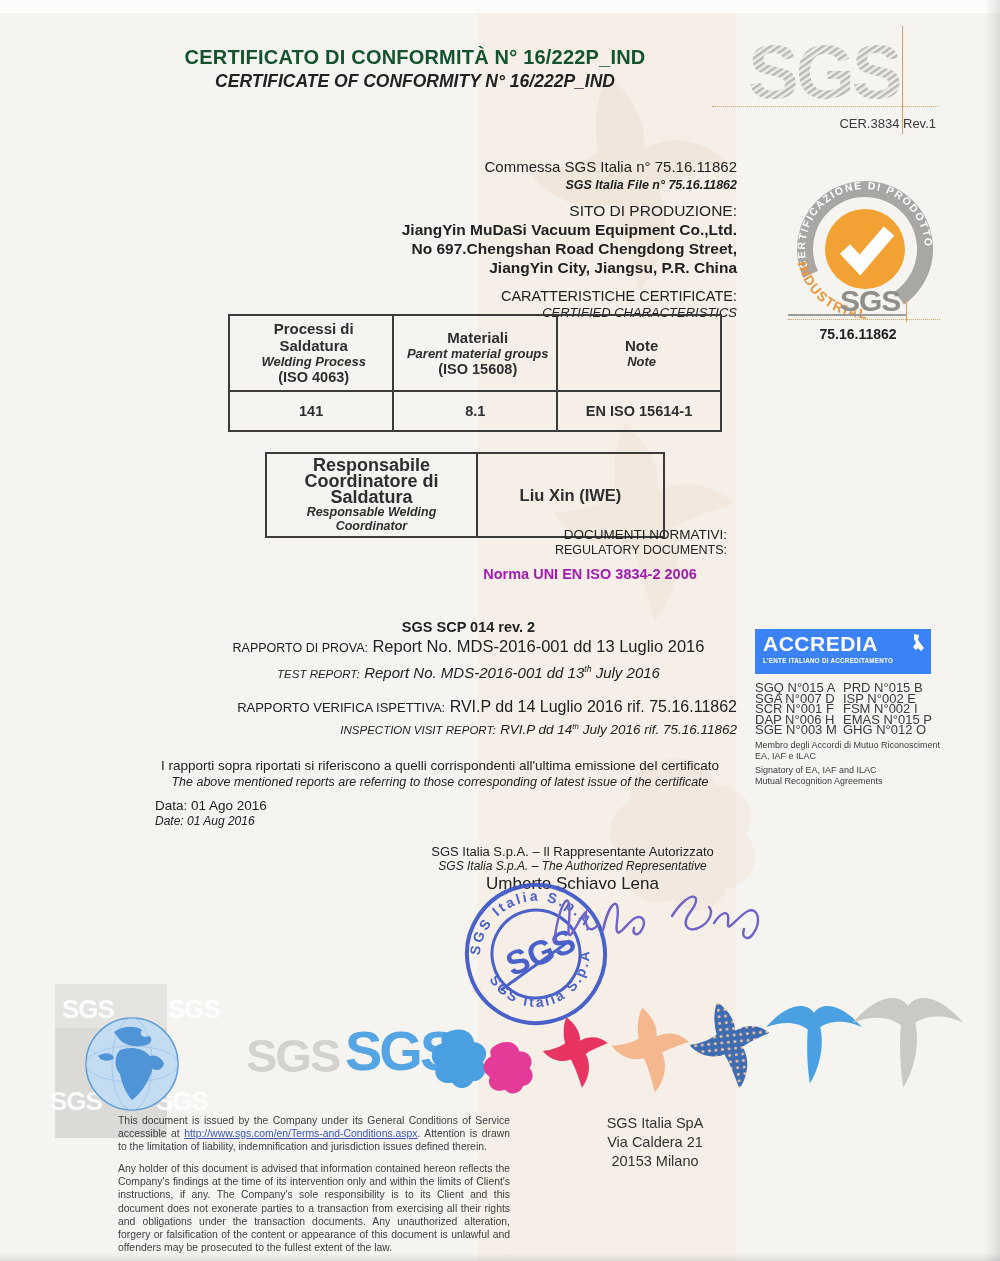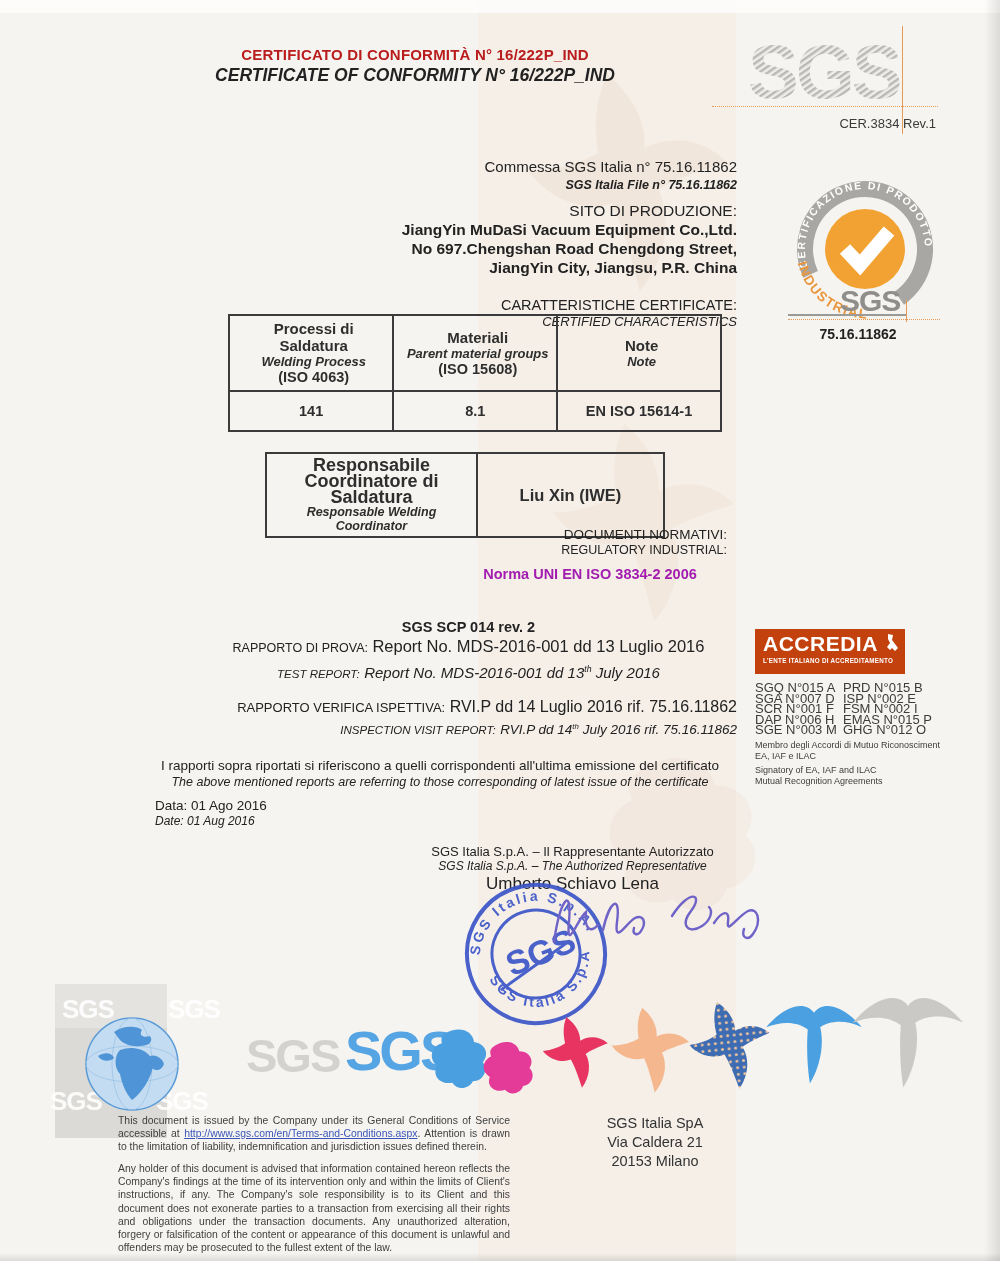--- a/index.html
+++ b/index.html
@@ -12,34 +12,34 @@
   
   .wm-band { left:478px; top:0; width:258px; height:1261px; background:rgba(234,199,164,0.10); }
   .edge-right { right:0; top:0; width:16px; height:100%;
                 background:linear-gradient(to right, rgba(0,0,0,0), rgba(0,0,0,0.10)); }
   .edge-bottom { left:0; bottom:0; width:100%; height:8px;
                  background:linear-gradient(to bottom, rgba(0,0,0,0), rgba(0,0,0,0.10)); }
   .edge-top { left:0; top:0; width:100%; height:13px; background:rgba(255,255,255,0.75); }
 
   
   .title-block { left:150px; top:46px; width:530px; text-align:center; }
-  .title-it { font-size:15px; font-weight:bold; letter-spacing:0.2px; color:#b91c1c; }
+  .title-it { font-size:20px; font-weight:bold; letter-spacing:0.2px; color:#14532d; }
   .title-en { font-size:17.5px; font-weight:bold; font-style:italic; color:#222; margin-top:2px; }
   .logo-svg { left:748px; top:24px; }
   .cer-rev { left:760px; top:116px; width:176px; text-align:right; font-size:13px; color:#3a3a3a; }
   .cross-h { left:712px; top:106px; width:226px; border-top:1.5px dotted #e59a55; }
   .cross-v { left:902px; top:26px; height:108px; border-left:1.5px solid #e59a55; }
 
   
   .info-block { left:160px; top:158px; width:577px; text-align:right; color:#222; }
   .info-block .l1 { font-size:15px; line-height:18px; }
   .info-block .l2 { font-size:12.5px; line-height:18px; font-weight:bold; font-style:italic; }
   .info-block .l3 { font-size:15.5px; line-height:19px; margin-top:7px; }
   .info-block .l4 { font-size:15.5px; line-height:19px; font-weight:bold; }
-  .info-block .l7 { font-size:14.5px; line-height:17px; margin-top:20px; }
+  .info-block .l7 { font-size:14.5px; line-height:17px; margin-top:11px; }
   .info-block .l8 { font-size:13px; line-height:16px; font-style:italic; }
 
   
   .badge { left:775px; top:165px; width:195px; height:175px; }
   .badge-sgs { left:840px; top:284px; width:70px; font-size:30px; font-weight:bold; color:#8f8e8b; letter-spacing:-1px; }
   .badge-line-gray { left:788px; top:314px; width:118px; border-top:2px solid #9a9a97; }
   .badge-line-orange { left:788px; top:319px; width:152px; border-top:1.5px dotted #e59a55; }
   .badge-tick { left:906px; top:300px; height:22px; border-left:1.5px solid #e59a55; }
   .badge-num { left:793px; top:326px; width:130px; text-align:center; font-size:14px; font-weight:bold; color:#222; }
 
@@ -75,21 +75,21 @@
   .rep-label-en { font-size:11.5px; }
   .rep-value-en { font-size:15px; }
   .insp-block { left:200px; top:698px; width:537px; text-align:right; color:#222; }
   .insp-label { font-size:13px; }
   .insp-value { font-size:16px; }
   .insp-en { font-style:italic; line-height:20px; }
   .insp-label-en { font-size:11.5px; }
   .insp-value-en { font-size:13.5px; }
 
   
-  .accredia-box { left:755px; top:629px; width:150px; height:45px; background:#c2410c; color:#fff; padding:4px 6px 3px 8px; }
+  .accredia-box { left:755px; top:629px; width:176px; height:45px; background:#3b82f6; color:#fff; padding:4px 6px 3px 8px; }
   .accredia-row { display:flex; align-items:center; justify-content:space-between; }
   .accredia-name { font-size:21px; font-weight:bold; letter-spacing:0.5px; line-height:22px; }
   .accredia-tag { font-size:6.3px; font-weight:bold; letter-spacing:0.25px; margin-top:2px; white-space:nowrap; }
   .acc-codes { top:683px; font-family:Liberation Sans, sans-serif; font-size:13px; line-height:10.5px; color:#3c3c3c; }
   .acc-codes-l { left:755px; }
   .acc-codes-r { left:843px; }
   .acc-member { left:755px; top:740px; font-size:9px; line-height:10.5px; color:#3c3c3c; }
   .acc-sign { left:755px; top:765px; font-size:9px; line-height:10.5px; color:#3c3c3c; }
 
   
@@ -230,21 +230,21 @@
       </td>
       <td>
         <div class="c-val">Liu Xin (IWE)</div>
       </td>
     </tr>
   </tbody>
     </table>
 
   <div class="abs reg-block">
     <div class="reg-it">DOCUMENTI NORMATIVI:</div>
-    <div class="reg-en">REGULATORY INDUSTRIAL:</div>
+    <div class="reg-en">REGULATORY DOCUMENTS:</div>
   </div>
   <div class="abs reg-norm">Norma UNI EN ISO 3834-2 2006</div>
 
   <div class="abs rep-block">
     <div class="rep-scp">SGS SCP 014 rev. 2</div>
     <div class="rep-line">
       <span class="rep-label">RAPPORTO DI PROVA:</span>
       <span class="rep-value">Report No. MDS-2016-001 dd 13 Luglio 2016</span>
     </div>
     <div class="rep-line-en">

